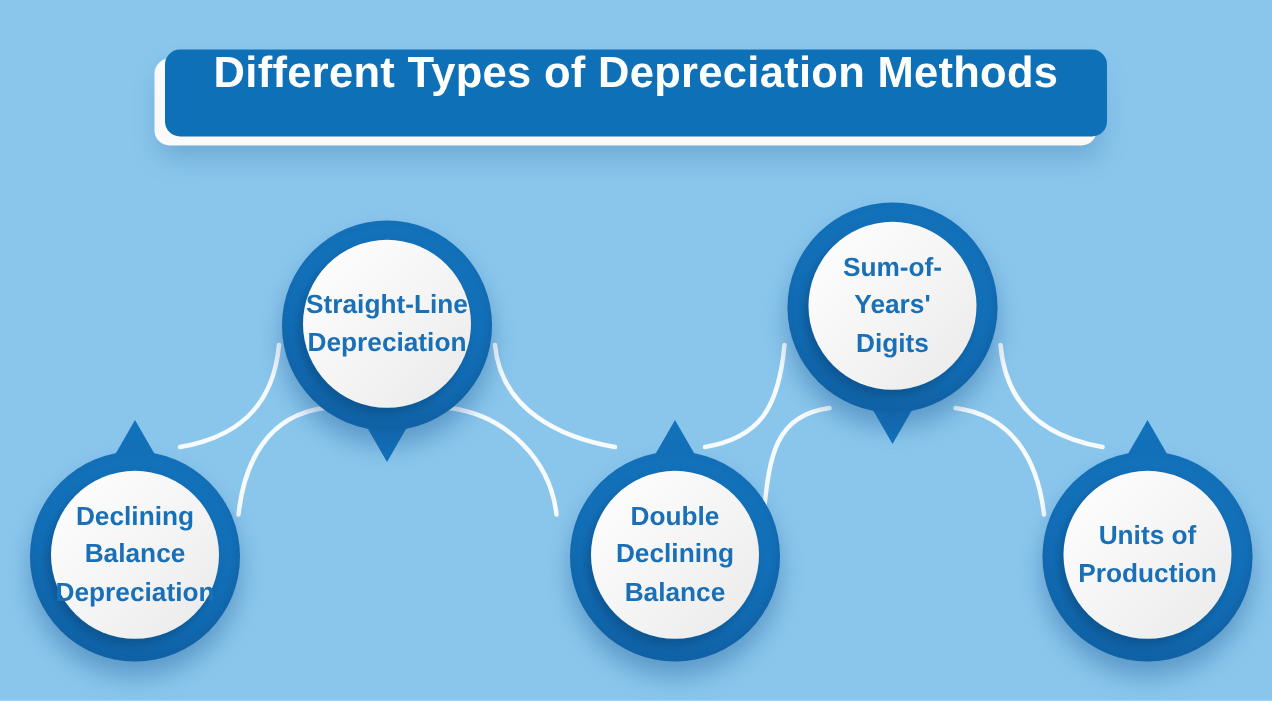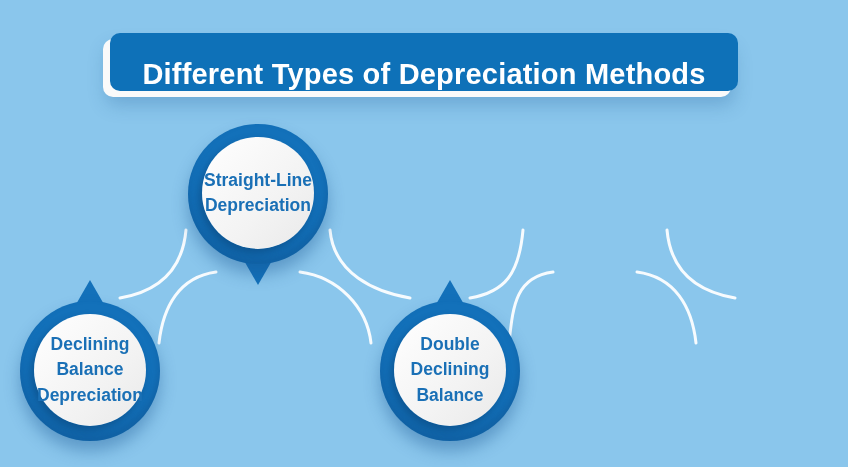--- a/index.html
+++ b/index.html
@@ -11,21 +11,21 @@
   .canvas{
     position:relative;width:848px;height:467px;overflow:hidden;
     background:var(--bg);
   }
   .connectors{position:absolute;left:0;top:0;z-index:0;}
   .conn{fill:none;stroke:var(--connector);stroke-width:3;stroke-linecap:round;opacity:.93;}
 
   .banner{
     position:absolute;left:110px;top:33px;width:628px;height:58px;z-index:2;
     background:var(--banner);border-radius:10px;
-    display:flex;align-items:flex-end;justify-content:center;
+    display:flex;align-items:flex-start;justify-content:center;
     box-shadow:-7px 6px 0 0 #fafafa, -4px 14px 18px rgba(25,85,145,.25);
   }
   .banner-text{color:#fff;font-weight:bold;font-size:29px;letter-spacing:.2px;}
 
   .node{position:absolute;width:140px;height:140px;z-index:1;}
   .outer{
     position:absolute;inset:0;border-radius:50%;background:var(--ring);
     box-shadow:0 10px 16px rgba(21,82,141,.38), inset 0 -7px 10px rgba(10,55,105,.28);
   }
   .inner{
@@ -39,21 +39,21 @@
     white-space:pre-line;font-weight:bold;font-size:17.5px;line-height:1.45;
     color:var(--node-text);
   }
   .pin{
     position:absolute;left:50%;transform:translateX(-50%);
     width:0;height:0;border-left:19px solid transparent;border-right:19px solid transparent;
   }
   .pointer-down .pin{bottom:-21px;border-top:33px solid var(--ring);}
   .pointer-up   .pin{top:-21px;border-bottom:33px solid var(--ring);}
 
-  .node-straight {left:188px;top:124px;}
+  .node-straight {left:188px;top:147px;}
   .node-sumyears {left:525px;top:135px;}
   .node-declining{left:20px; top:301px;}
   .node-double   {left:380px;top:301px;}
   .node-units    {left:695px;top:301px;}
 </style>
 </head>
 <body>
 
 <div class="canvas">
 
@@ -101,15 +101,33 @@
     <span class="pin"></span>
     <div class="outer">
       <div class="inner">
         <span class="label">Double
 Declining
 Balance</span>
       </div>
     </div>
   </div>
 
+  <div class="node node-sumyears pointer-down">
+    <span class="pin"></span>
+    <div class="outer">
+      <div class="inner">
+        <span class="label">Sum-of-Years'
+Digits</span>
+      </div>
+    </div>
+  </div>
 
+  <div class="node node-units pointer-up">
+    <span class="pin"></span>
+    <div class="outer">
+      <div class="inner">
+        <span class="label">Units of
+Production</span>
+      </div>
+    </div>
+  </div>
 
 </div>
 
 </body></html>

